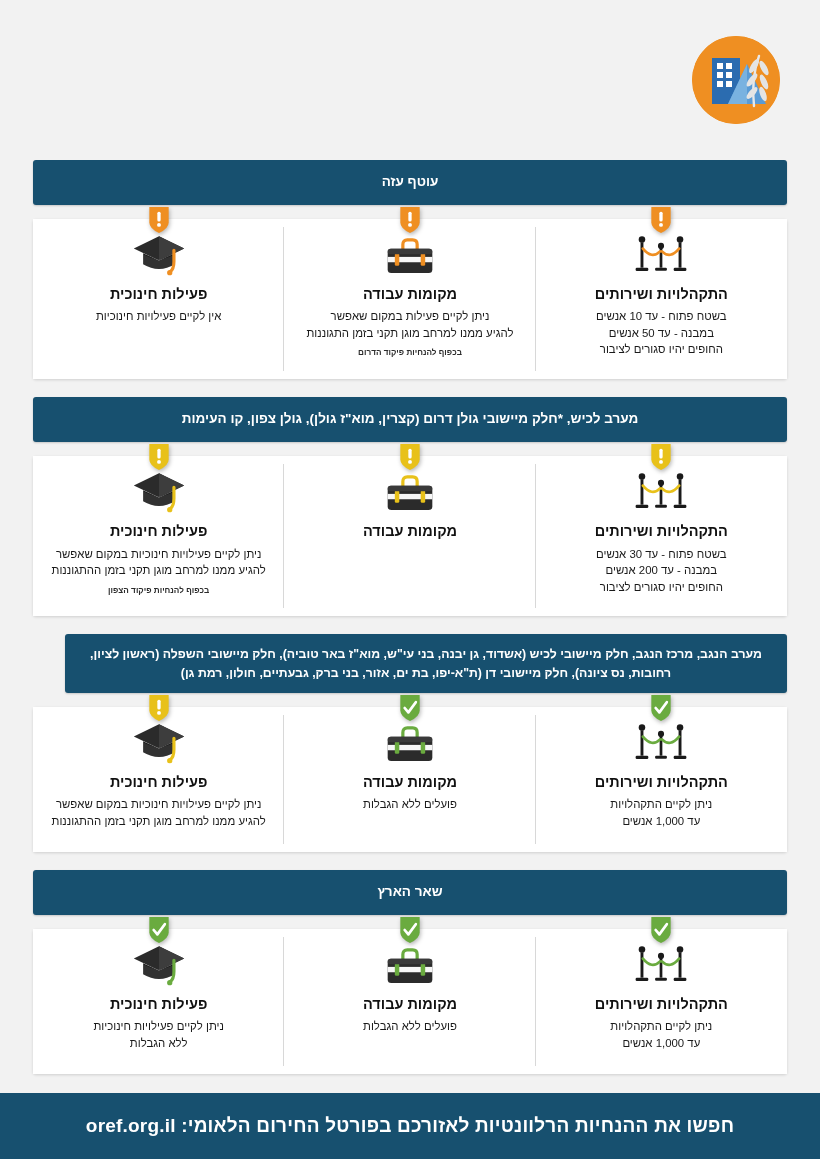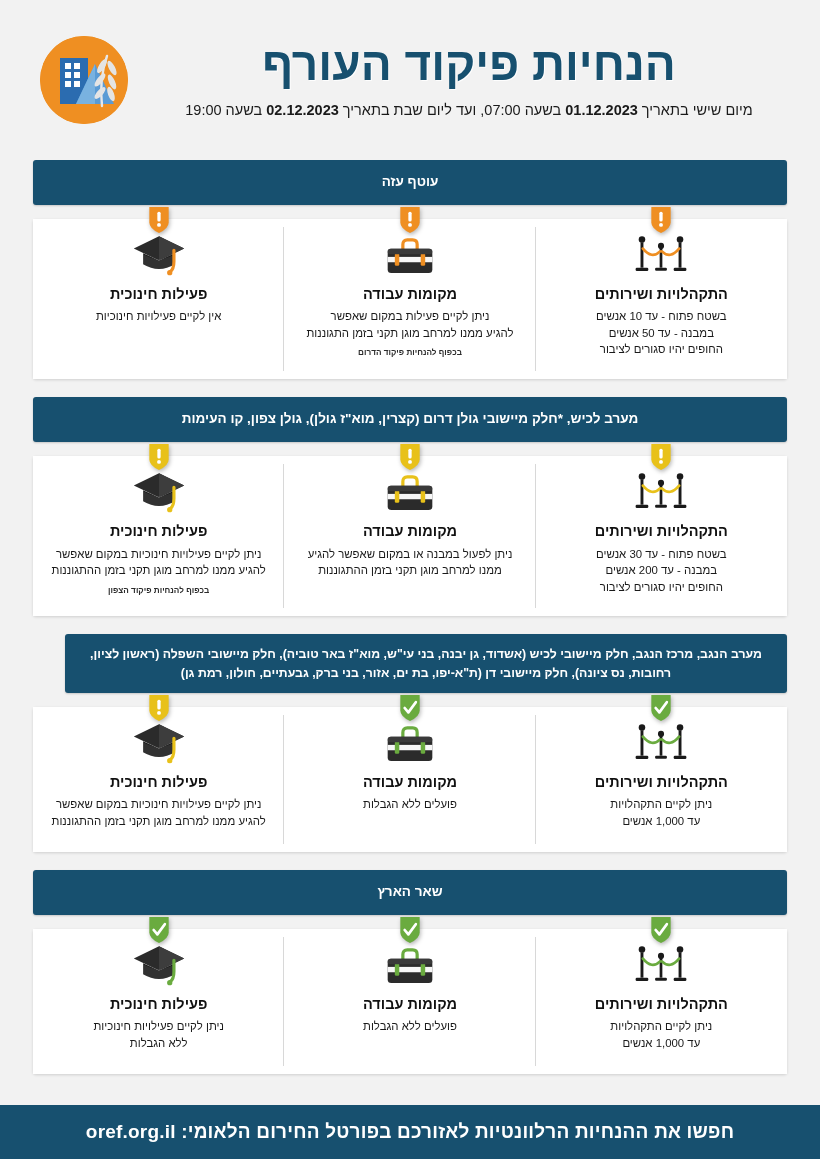--- a/index.html
+++ b/index.html
@@ -143,43 +143,37 @@
     line-height: 1.3;
     font-weight: bold;
   }
 
   
   .footer {
     position: absolute;
     bottom: 0;
     right: 0;
     left: 0;
-    height: 54px;
+    height: 66px;
     background: #17506f;
     display: flex;
     align-items: center;
     justify-content: center;
   }
   .footer-text {
     color: #ffffff;
     font-size: 19px;
     font-weight: bold;
     letter-spacing: 0.2px;
   }
 </style>
 </head>
 <body>
 
 <div class="header">
-  <div class="header-text">
-    <div class="main-title">הנחיות פיקוד העורף</div>
-    <div class="sub-title">
-      <span>מיום שישי בתאריך </span><b>01.12.2023</b><span> בשעה 07:00, ועד ליום שבת בתאריך </span><b>02.12.2023</b><span> בשעה 19:00</span>
-    </div>
-  </div>
   <div class="logo">
     <svg viewBox="0 0 88 88" width="88" height="88" aria-hidden="true">
       <circle cx="44" cy="44" r="44" fill="#ef8f22"></circle>
       <rect x="20" y="22" width="28" height="46" fill="#2b6cb0"></rect>
       <g fill="#ffffff">
         <rect x="25" y="27" width="6" height="6"></rect>
           <rect x="34" y="27" width="6" height="6"></rect>
         <rect x="25" y="36" width="6" height="6"></rect>
           <rect x="34" y="36" width="6" height="6"></rect>
         <rect x="25" y="45" width="6" height="6"></rect>
@@ -325,24 +319,20 @@
             <svg viewBox="0 0 56 46" width="50" height="42">
       <path d="M20 16 L20 10 Q20 5 25 5 L31 5 Q36 5 36 10 L36 16" stroke="#e8c11a" stroke-width="3.6" fill="none" stroke-linecap="round"></path>
       <rect x="3" y="15" width="50" height="27" rx="4" fill="#2b2b2b"></rect>
       <rect x="3" y="24" width="50" height="6" fill="#f7f7f7"></rect>
       <rect x="11" y="20" width="5" height="14" rx="1.5" fill="#e8c11a"></rect>
       <rect x="40" y="20" width="5" height="14" rx="1.5" fill="#e8c11a"></rect>
       <rect x="3" y="15" width="50" height="6" rx="3" fill="#3a3a3a"></rect>
     </svg>
           </div>
           <div class="card-title">מקומות עבודה</div>
-          <div class="card-body">
-            <div>ניתן לפעול במבנה או במקום שאפשר להגיע</div>
-            <div>ממנו למרחב מוגן תקני בזמן ההתגוננות</div>
-          </div>
         </div>
         <div class="card">
           <div class="badge"><svg viewBox="0 0 24 31" width="24" height="30">
     <path d="M2 2 H22 V18 Q22 24 12 29 Q2 24 2 18 Z" fill="#e8c11a"></path>
     <rect x="10.3" y="7" width="3.4" height="10" rx="1.6" fill="#ffffff"></rect>
     <circle cx="12" cy="20.6" r="2" fill="#ffffff"></circle>
   </svg></div>
           <div class="card-icon">
             <svg viewBox="0 0 60 46" width="56" height="44">
       <path d="M30 3 L57 16 L30 29 L3 16 Z" fill="#2b2b2b"></path>

